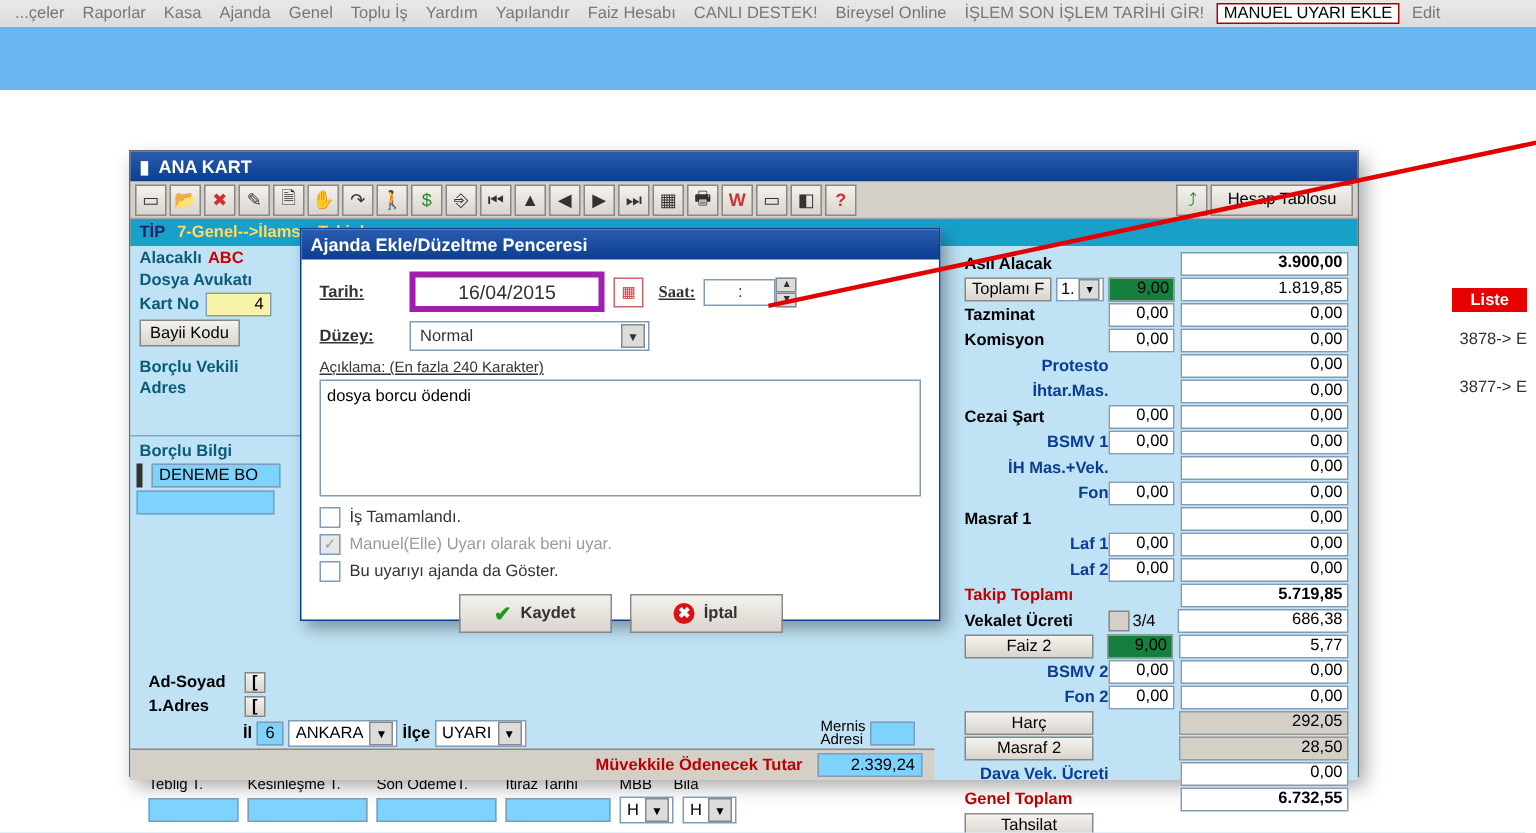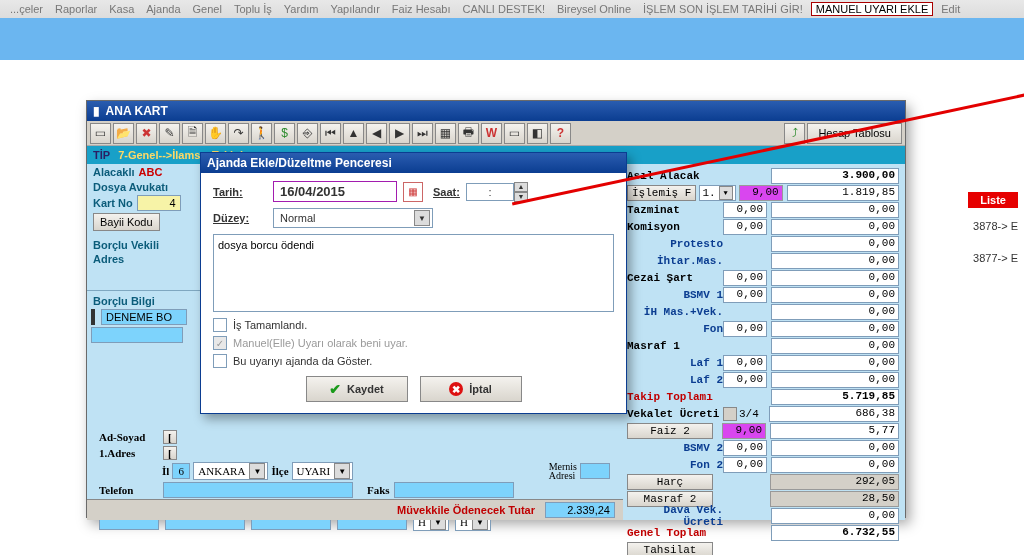--- a/index.html
+++ b/index.html
@@ -110,44 +110,43 @@
     height: calc(100% - 60px);
     background:#bfe2f4;
   }
   .left-pane {
     position:absolute; left:0; top:0; bottom:0; width:535px;
     background:#bfe2f4;
   }
   .right-pane {
     position:absolute; left:540px; top:0; bottom:0; right:0;
     background:#bfe2f4;
-    padding:4px 6px 2px 0;
+    padding:4px 6px 2px 16px;
     font-size:11px;
-    font-family:Liberation Mono, monospace;
   }
   .left-row { display:flex; align-items:center; padding:1px 6px; gap:4px;}
   .lbl-cyan { color:#0b5c7a; font-weight:bold; }
   .lbl-blue { color:#0b3d91; font-weight:bold;text-align:right;}
   .lbl-black{ color:#000; font-weight:bold;}
   .lbl-red  { color:#c00000; font-weight:bold;}
   .field {
     border:1px solid #7f9db9; background:#7dd3fc; height:16px;
     display:inline-flex; align-items:center; padding:0 4px;
     box-sizing:border-box;
   }
   .sel {
     border:1px solid #7f9db9; background:#fff; height:16px;
     display:inline-flex; align-items:center; padding:0 2px 0 4px;
   }
   .sel .arrow{ width:14px; height:14px; background:#dcdcdc; border:1px solid #888; display:flex;align-items:center;justify-content:center; font-size:8px; margin-left:4px;}
 
   .right-line { display:flex; align-items:center; height:16px; margin-bottom:1px; }
   .right-line .label { flex: 0 0 96px; }
   .right-line .ratebox { flex:0 0 44px; text-align:right; background:#fff; border:1px solid #7f9db9; height:16px; box-sizing:border-box; padding:0 3px; margin-right:4px;}
-  .right-line .gray { flex:0 0 44px; text-align:right; background:#d946ef; border:1px solid #999; height:16px; box-sizing:border-box; padding:0 3px; margin-right:4px;}
+  .right-line .gray { flex:0 0 44px; text-align:right; background:#15803d; border:1px solid #999; height:16px; box-sizing:border-box; padding:0 3px; margin-right:4px;}
   .right-line .amt   { flex:1; text-align:right; background:#fff; border:1px solid #7f9db9; height:16px; box-sizing:border-box; padding:0 3px;}
   .right-line .grayamt { flex:1; text-align:right; background:#d4d0c8; border:1px solid #999; height:16px; box-sizing:border-box; padding:0 3px;}
   .right-line .btnlike {
     border:1px solid #888; background:linear-gradient(#f4f2ee,#d9d5cd);
     padding:0 4px; height:16px; box-sizing:border-box; display:flex;align-items:center; margin-right:3px;
   }
   .right-line .mini-sel {
     border:1px solid #7f9db9; background:#fff; height:16px; box-sizing:border-box;
     display:flex; align-items:center; padding:0 2px; margin-right:3px;
   }
@@ -172,23 +171,23 @@
     height: 260px;
     border:1px solid #0b3d91;
     background:#fff;
     box-shadow: 4px 5px 10px rgba(0,0,0,.35);
     z-index: 10;
   }
   .modal .titlebar { font-size:12px;}
   .modal-body { padding:8px 12px; color:#333; font-size:11px;}
   .modal-body .row { display:flex; align-items:center; margin-bottom:6px;}
   .modal-body .row .ml { width:60px; font-weight:bold; text-decoration:underline;}
-  .modal-body .datebox { border:1px solid #a21caf; padding:2px 6px; font-weight:bold; font-size:13px; width:110px; text-align:left;}
+  .modal-body .datebox { border:4px solid #a21caf; padding:2px 6px; font-weight:normal; font-size:13px; width:110px; text-align:center;}
   .modal-body .cal { width:18px;height:18px; border:1px solid #c66; margin:0 10px 0 6px; display:flex;align-items:center;justify-content:center; color:#c33; font-size:10px;}
-  .modal-body .saat-label{font-weight:bold;text-decoration:underline; margin-right:6px;}
+  .modal-body .saat-label{font-weight:bold;text-decoration:underline; margin-right:6px;font-family:Liberation Serif, serif;}
   .modal-body .timebox { border:1px solid #7f9db9; width:38px; padding:2px 4px; text-align:center;}
   .modal-body .spin { width:14px;}
   .modal-body .spin div{ height:8px;border:1px solid #888; background:#dcdcdc; font-size:7px; text-align:center; line-height:7px;}
   .modal-body .sel2 { border:1px solid #7f9db9; width:150px; display:flex; align-items:center; padding:1px 2px 1px 6px;}
   .modal-body .sel2 .arrow{ margin-left:auto; width:14px;height:14px; background:#dcdcdc; border:1px solid #888; display:flex;align-items:center;justify-content:center; font-size:8px;}
   .modal-body textarea {
     width: 100%; height: 78px; resize:none;
     border:1px solid #7f9db9; font-family:inherit; font-size:11px; padding:4px;
     box-sizing:border-box;
   }
@@ -215,25 +214,24 @@
   }
   .side-codes {
     position:absolute;
     right:6px;
     font-size:11px;
     color:#333;
   }
 
   .left-lower {
     position:absolute;
-    top:262px;
+    top:280px;
     left:0;
     right:0;
     padding:3px 6px;
-    font-family:Liberation Serif, serif;
   }
   .hdr-small { font-size:10px; color:#000;}
   .gray-red-sq {
     position:absolute; width:14px; height:14px; border:1px solid #888;
     display:flex; align-items:center; justify-content:center; font-size:11px;
   }
 </style>
 </head>
 <body>
 
@@ -394,21 +392,21 @@
       <div class="gray-red-sq" style="top:122px;right:6px;color:#c33;background:#f9d;border-color:#d66">▦</div>
     </div>
 
     <div class="right-pane">
       <div class="right-line">
         <span class="label lbl-black">Asıl Alacak</span>
         <span style="flex:0 0 48px"></span>
         <span class="amt" style="font-weight:bold">3.900,00</span>
       </div>
       <div class="right-line">
-        <span class="btnlike">İşlemiş F</span>
+        <span class="btnlike">Toplamı F</span>
         <span class="mini-sel">
             <span>1.</span>
             <span class="arrow">▼</span>
           </span>
         <span class="gray">9,00</span>
         <span class="amt">1.819,85</span>
       </div>
       <div class="right-line">
           <span class="label lbl-black">Tazminat</span>
           <span class="ratebox">0,00</span>
@@ -544,20 +542,21 @@
           <div>▼</div>
         </span>
     </div>
     <div class="row">
       <span class="ml">Düzey:</span>
       <span class="sel2">
           <span>Normal</span>
           <span class="arrow">▼</span>
         </span>
     </div>
+    <div style="font-size:10px;text-decoration:underline;margin-bottom:2px">Açıklama: (En fazla 240 Karakter)</div>
     <textarea style="">dosya borcu ödendi</textarea>
 
     <label class="chk">
         <span class="box"></span>
         <span>İş Tamamlandı.</span>
       </label>
     <label class="chk disabled">
         <span class="box">✓</span>
         <span>Manuel(Elle) Uyarı olarak beni uyar.</span>
       </label>

